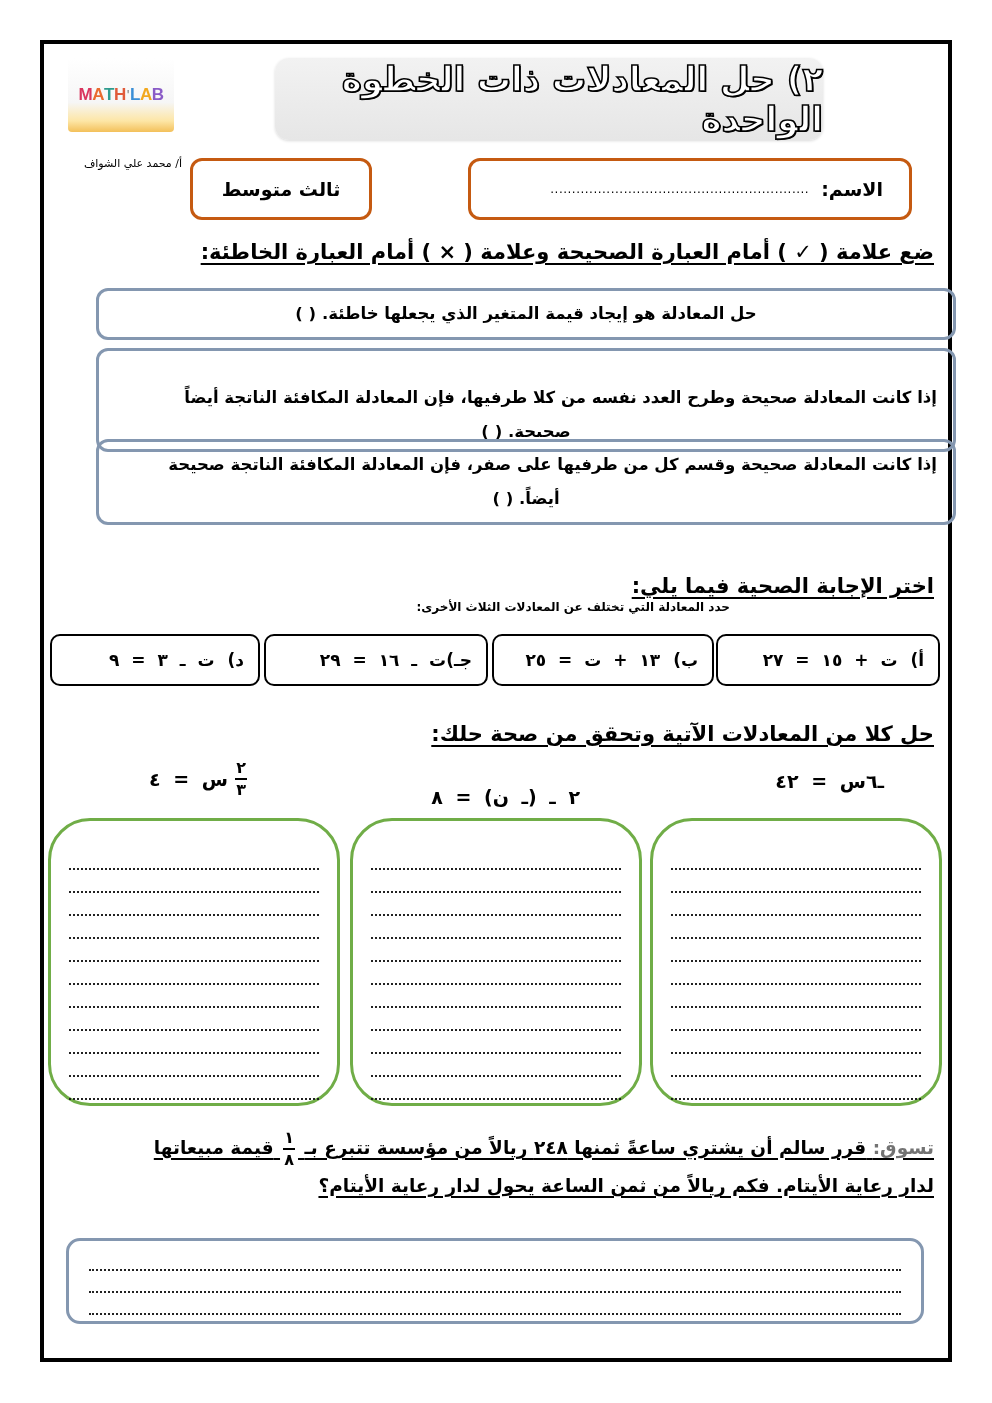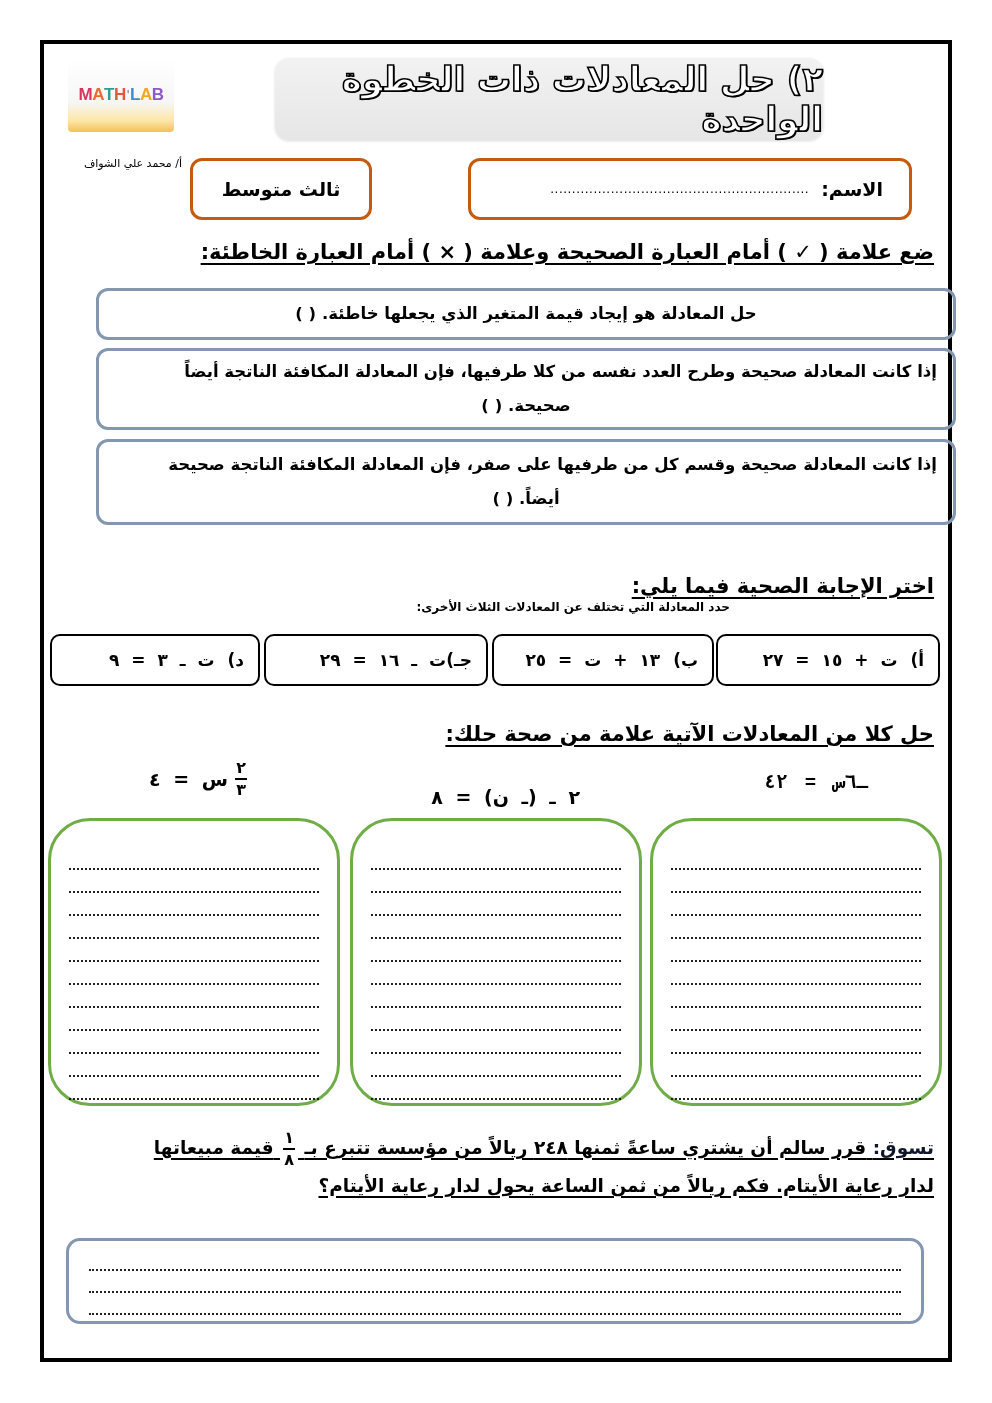--- a/index.html
+++ b/index.html
@@ -97,21 +97,21 @@
   .dots-line {
     height: 23px; border-bottom: 2px dotted #222; margin-bottom: 0;
     margin-top: 0;
   }
 
   .problem {
     right: 58px; top: 1130px; width: 876px; direction: rtl; text-align: right;
     font-weight: bold; font-size: 18.5px; line-height: 36px;
     text-decoration: underline; text-underline-offset: 4px; text-decoration-thickness: 2px;
   }
-  .problem .label { color: #0f172a; text-decoration-color: #2e5c9e; }
+  .problem .label { color: #737373; text-decoration-color: #2e5c9e; }
   .problem .frac { text-decoration: none; vertical-align: middle; }
 
   .answer-box {
     left: 66px; top: 1238px; width: 858px; height: 86px;
     border: 3px solid #8497b0; border-radius: 14px;
     padding: 8px 20px 0 20px;
   }
   .answer-box .dots-line { height: 22px; }
 </style>
 </head>
@@ -144,21 +144,21 @@
   <span>الاسم:</span>
   <span class="name-dots">............................................................</span>
 </div>
 
 <div class="abs section-title" style="top:240px;">ضع علامة ( ✓ ) أمام العبارة الصحيحة وعلامة ( × ) أمام العبارة الخاطئة:</div>
 
 <div class="abs tf-box" style="top:288px; height:52px;">
   <span>حل المعادلة هو إيجاد قيمة المتغير الذي يجعلها خاطئة. (     )</span>
 </div>
 
-<div class="abs tf-box multi" style="top:348px; height:82px;">
+<div class="abs tf-box multi" style="top:348px; height:104px;align-items:flex-end;">
   <p>
     <span class="block">إذا كانت المعادلة صحيحة وطرح العدد نفسه من كلا طرفيها، فإن المعادلة المكافئة الناتجة أيضاً</span>
     <span class="center-line">صحيحة. (     )</span>
   </p>
 </div>
 
 <div class="abs tf-box multi" style="top:439px; height:86px;align-items:center;">
   <p>
     <span>إذا كانت المعادلة صحيحة وقسم كل من طرفيها على صفر، فإن المعادلة المكافئة الناتجة صحيحة</span>
     <span class="center-line">أيضاً. (     )</span>
@@ -178,23 +178,23 @@
 </div>
 <div class="abs mc-option" style="left:264px; width:224px;">
   <span>جـ)</span>
   <span>ت ـ ١٦ = ٢٩</span>
 </div>
 <div class="abs mc-option" style="left:50px; width:210px;">
   <span>د)</span>&nbsp;
   <span>ت ـ ٣ = ٩</span>
 </div>
 
-<div class="abs section-title" style="top:722px;">حل كلا من المعادلات الآتية علامة من صحة حلك:</div>
-
-<div class="abs eq" style="right:124px;font-family:Liberation Mono, monospace;">
+<div class="abs section-title" style="top:722px;">حل كلا من المعادلات الآتية وتحقق من صحة حلك:</div>
+
+<div class="abs eq" style="right:108px;">
   <span>ـ٦س = ٤٢</span>
 </div>
 <div class="abs eq" style="right:412px;margin-top:16px;">
   <span>٢ ـ (ـ ن) = ٨</span>
 </div>
 <div class="abs eq" style="right:742px; top:760px;">
   <span class="frac">
     <span>٢</span>
     <span class="bar"></span>
     <span>٣</span>

